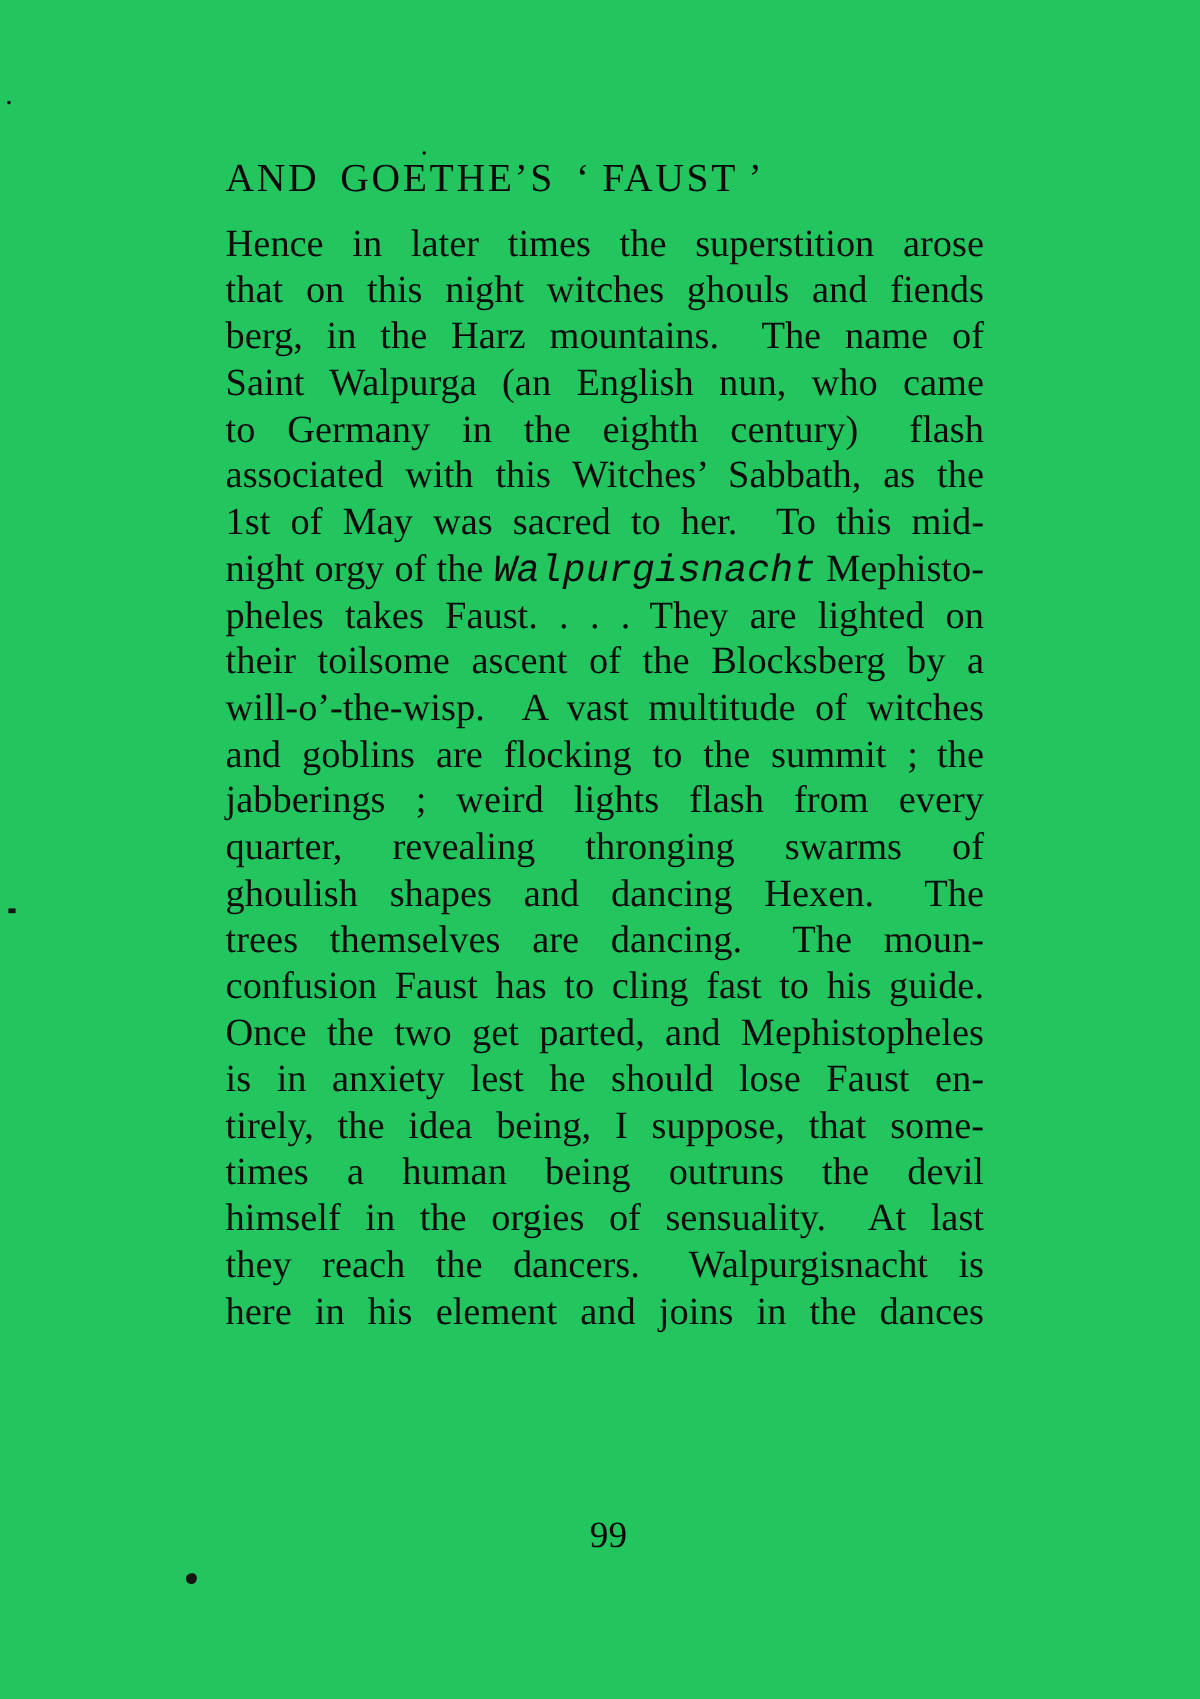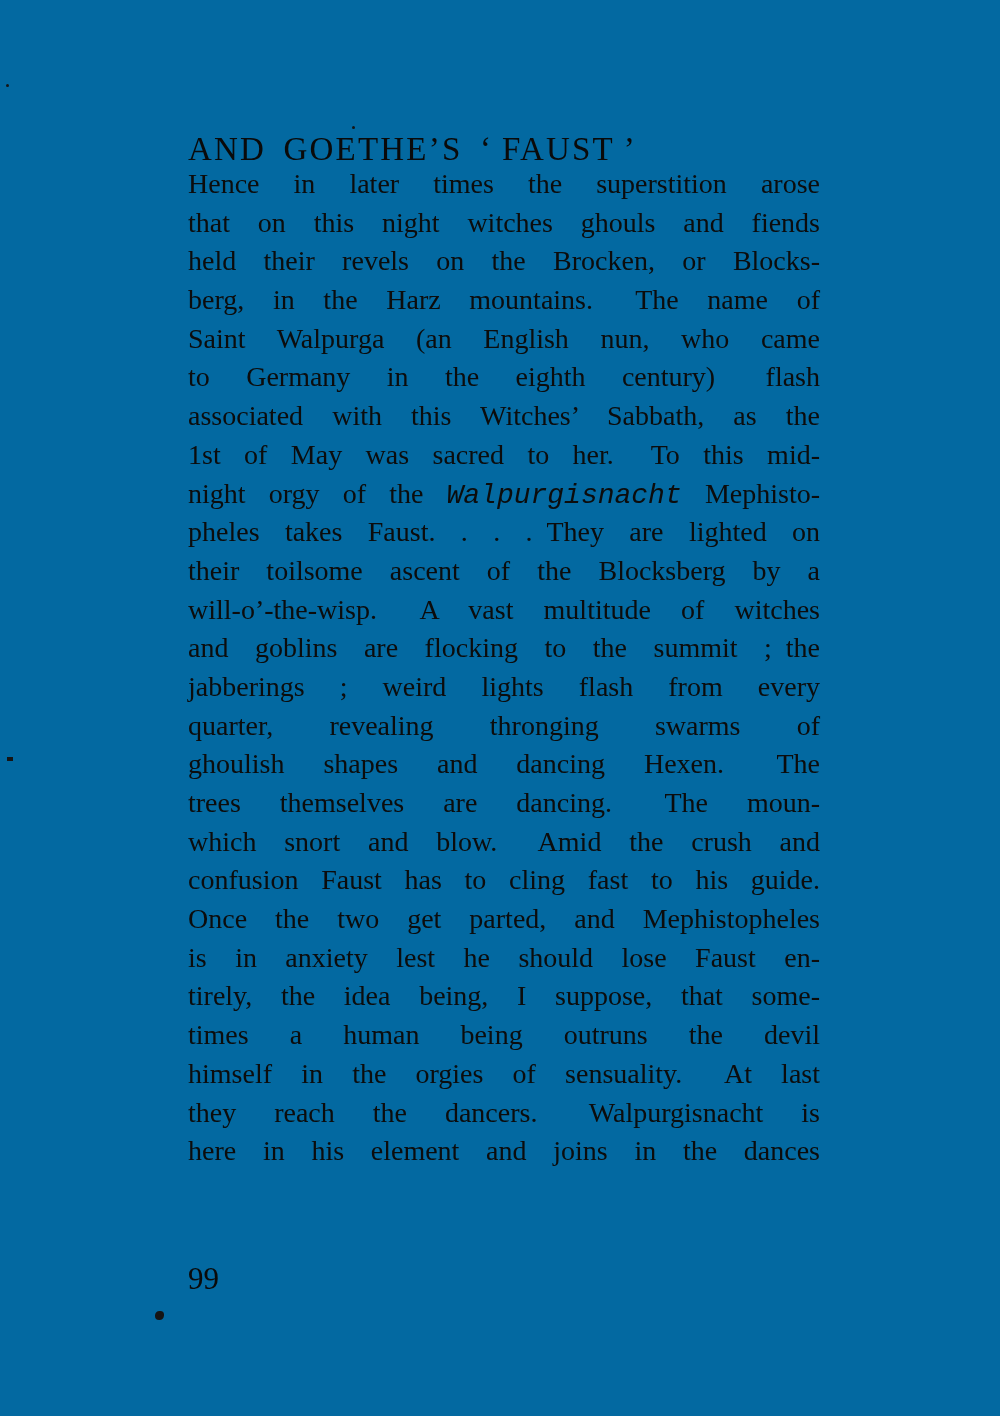--- a/index.html
+++ b/index.html
@@ -11,58 +11,58 @@
     height: 1416px;
     position: relative;
     background: #fefefe;
     font-family: "Liberation Serif", "DejaVu Serif", serif;
     color: #0c0c0c;
     overflow: hidden;
   }
   .scan-page {
     position: absolute;
     inset: 0;
-    background: #0369a1;
+    background: #22c55e;
   }
   .heading {
     position: absolute;
     left: 188px;
     top: 129px;
     font-size: 33px;
     line-height: 40px;
     letter-spacing: 2.2px;
     word-spacing: 7px;
     white-space: nowrap;
     color: #0a0a0a;
   }
   .textblock {
     position: absolute;
     left: 188px;
-    top: 165px;
+    top: 183px;
     width: 632px;
-    font-size: 28px;
+    font-size: 32px;
   }
   .line {
     height: 38.7px;
     line-height: 38.7px;
     text-align: justify;
     text-align-last: justify;
     white-space: nowrap;
     color: #0c0c0c;
   }
   .line em {
     font-style: italic;
     font-family: Liberation Mono, monospace;
   }
   .page-number {
     position: absolute;
     left: 188px;
     top: 1262px;
     width: 638px;
-    text-align: left;
+    text-align: center;
     font-size: 31px;
     line-height: 34px;
     color: #0a0a0a;
   }
   
   .speck {
     position: absolute;
     background: #151515;
   }
   .speck-top-left     { left: 6px;   top: 84px;   width: 3px; height: 3px; border-radius: 50%; }
@@ -73,36 +73,34 @@
 </head>
 <body>
 
 <div class="scan-page">
 
   <div class="heading">AND GOETHE’S ‘ FAUST ’</div>
 
   <div class="textblock">
     <div class="line">Hence in later times the superstition arose</div>
     <div class="line">that on this night witches ghouls and fiends</div>
-    <div class="line">held their revels on the Brocken, or Blocks-</div>
     <div class="line">berg, in the Harz mountains.  The name of</div>
     <div class="line">Saint Walpurga (an English nun, who came</div>
     <div class="line">to Germany in the eighth century)  flash</div>
     <div class="line">associated with this Witches’ Sabbath, as the</div>
     <div class="line">1st of May was sacred to her.  To this mid-</div>
     <div class="line"><span>night orgy of the </span><em>Walpurgisnacht</em><span> Mephisto-</span></div>
     <div class="line">pheles takes Faust. . . . They are lighted on</div>
     <div class="line">their toilsome ascent of the Blocksberg by a</div>
     <div class="line">will-o’-the-wisp.  A vast multitude of witches</div>
     <div class="line">and goblins are flocking to the summit ; the</div>
     <div class="line">jabberings ; weird lights flash from every</div>
     <div class="line">quarter, revealing thronging swarms of</div>
     <div class="line">ghoulish shapes and dancing Hexen.  The</div>
     <div class="line">trees themselves are dancing.  The moun-</div>
-    <div class="line">which snort and blow.  Amid the crush and</div>
     <div class="line">confusion Faust has to cling fast to his guide.</div>
     <div class="line">Once the two get parted, and Mephistopheles</div>
     <div class="line">is in anxiety lest he should lose Faust en-</div>
     <div class="line">tirely, the idea being, I suppose, that some-</div>
     <div class="line">times a human being outruns the devil</div>
     <div class="line">himself in the orgies of sensuality.  At last</div>
     <div class="line">they reach the dancers.  Walpurgisnacht is</div>
     <div class="line">here in his element and joins in the dances</div>
   </div>
 

